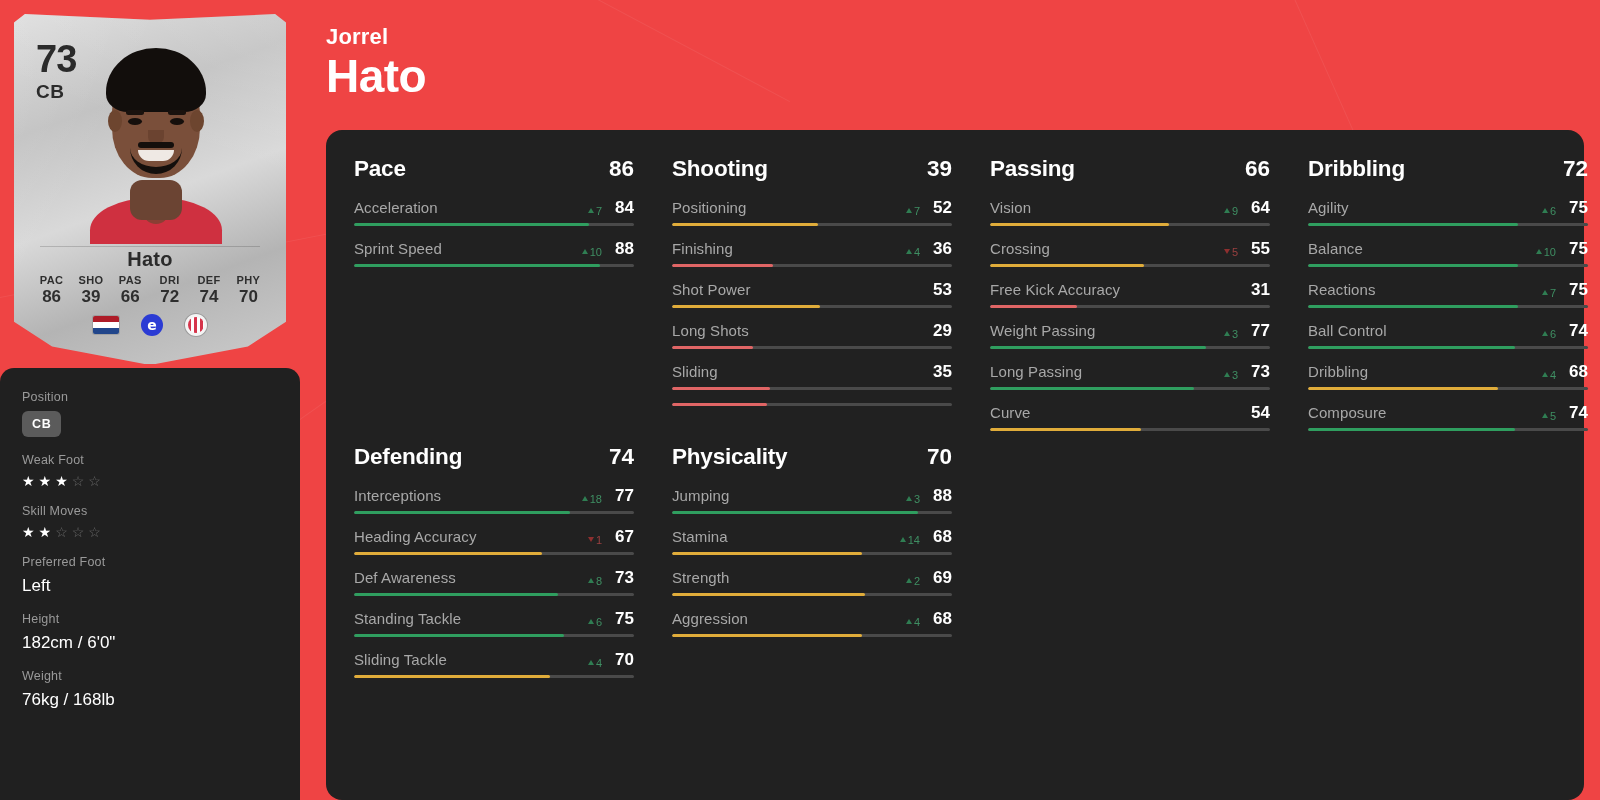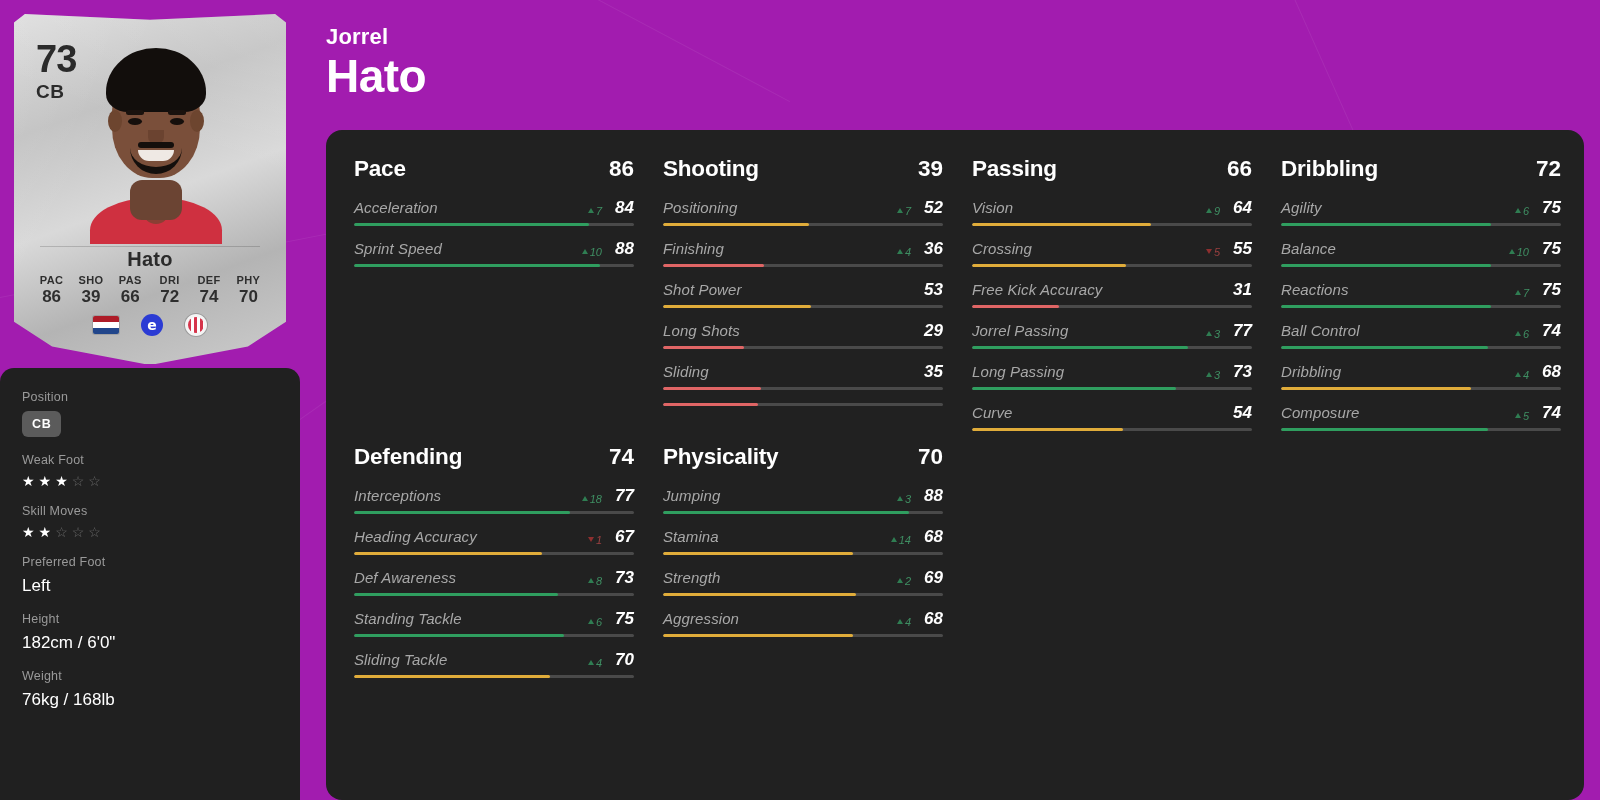--- a/index.html
+++ b/index.html
@@ -7,21 +7,21 @@
   html, body {
     width: 1600px; height: 800px;
     background: #191919;
     font-family: "Liberation Sans", sans-serif;
     overflow: hidden;
     color: #ffffff;
   }
   #root {
     position: relative;
     width: 1600px; height: 800px;
-    background: #a21caf;
+    background: #ef4444;
     overflow: hidden;
   }
   
   .bgline {
     position: absolute;
     background: rgba(255,255,255,0.065);
     transform-origin: 0 0;
     pointer-events: none;
   }
 
@@ -189,39 +189,38 @@
     position: absolute; left: 326px; top: 130px;
     width: 1258px; height: 670px;
     background: #212121;
     border-radius: 16px;
     padding: 26px 0 0 0;
   }
   .stat-grid {
     position: relative;
     display: grid;
     grid-template-columns: repeat(4, 305px);
-    column-gap: 4px;
+    column-gap: 13px;
     padding: 0 28px;
   }
   .group {
     width: 280px;
     padding-right: 0;
   }
   .group-head {
     display: flex; align-items: baseline; justify-content: space-between;
     margin-bottom: 16px;
   }
   .group-title { font-size: 22.5px; font-weight: bold; color: #ffffff; letter-spacing: -0.2px; }
   .group-value { font-size: 22.5px; font-weight: bold; color: #ffffff; }
 
   .stat-row { margin-bottom: 13px; }
   .stat-line {
     display: flex; align-items: baseline; justify-content: space-between;
     margin-bottom: 5px;
-    font-style: italic;
   }
   .stat-name { font-size: 15px; color: #a8a8a8; letter-spacing: 0.1px; }
   .stat-right { display: flex; align-items: baseline; gap: 6px; }
   .delta { display: flex; align-items: center; gap: 2px; font-size: 11px; }
   .delta.up { color: #3f8f63; }
   .delta.down { color: #9a4040; }
   .tri {
     width: 0; height: 0; display: inline-block;
     border-left: 3.5px solid transparent;
     border-right: 3.5px solid transparent;
@@ -522,21 +521,21 @@
               <span class="stat-right">
                 <span class="stat-value">31</span>
               </span>
             </div>
             <div class="bar">
               <span style="width:31%; background:#e06565;"></span>
             </div>
           </div>
           <div class="stat-row">
             <div class="stat-line">
-              <span class="stat-name">Jorrel Passing</span>
+              <span class="stat-name">Weight Passing</span>
               <span class="stat-right">
                 <span class="delta up">
                   <i class="tri"></i>
                   <span>3</span>
                 </span>
                 <span class="stat-value">77</span>
               </span>
             </div>
             <div class="bar">
               <span style="width:77%; background:#2f9e5f;"></span>

